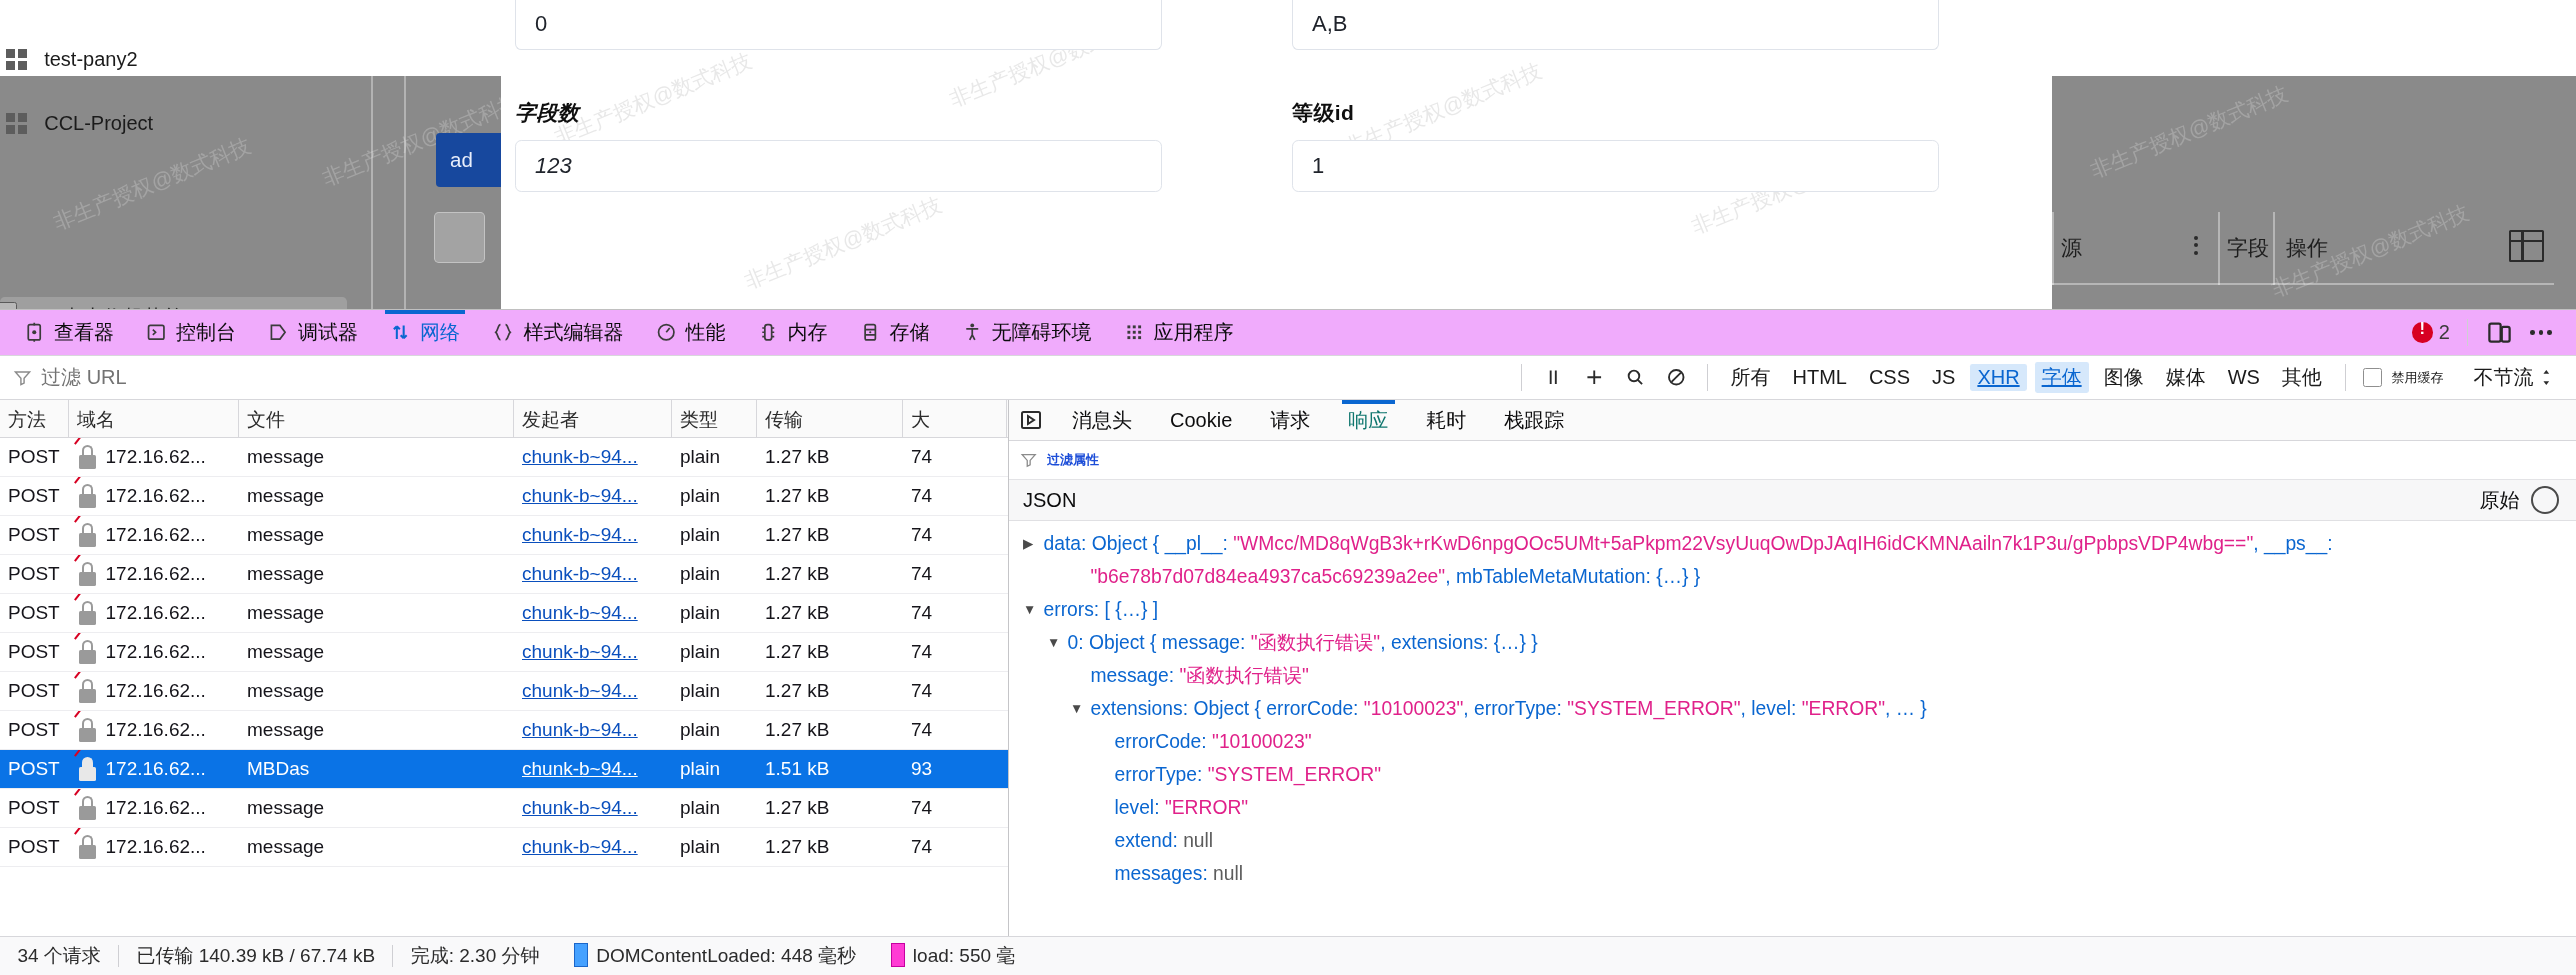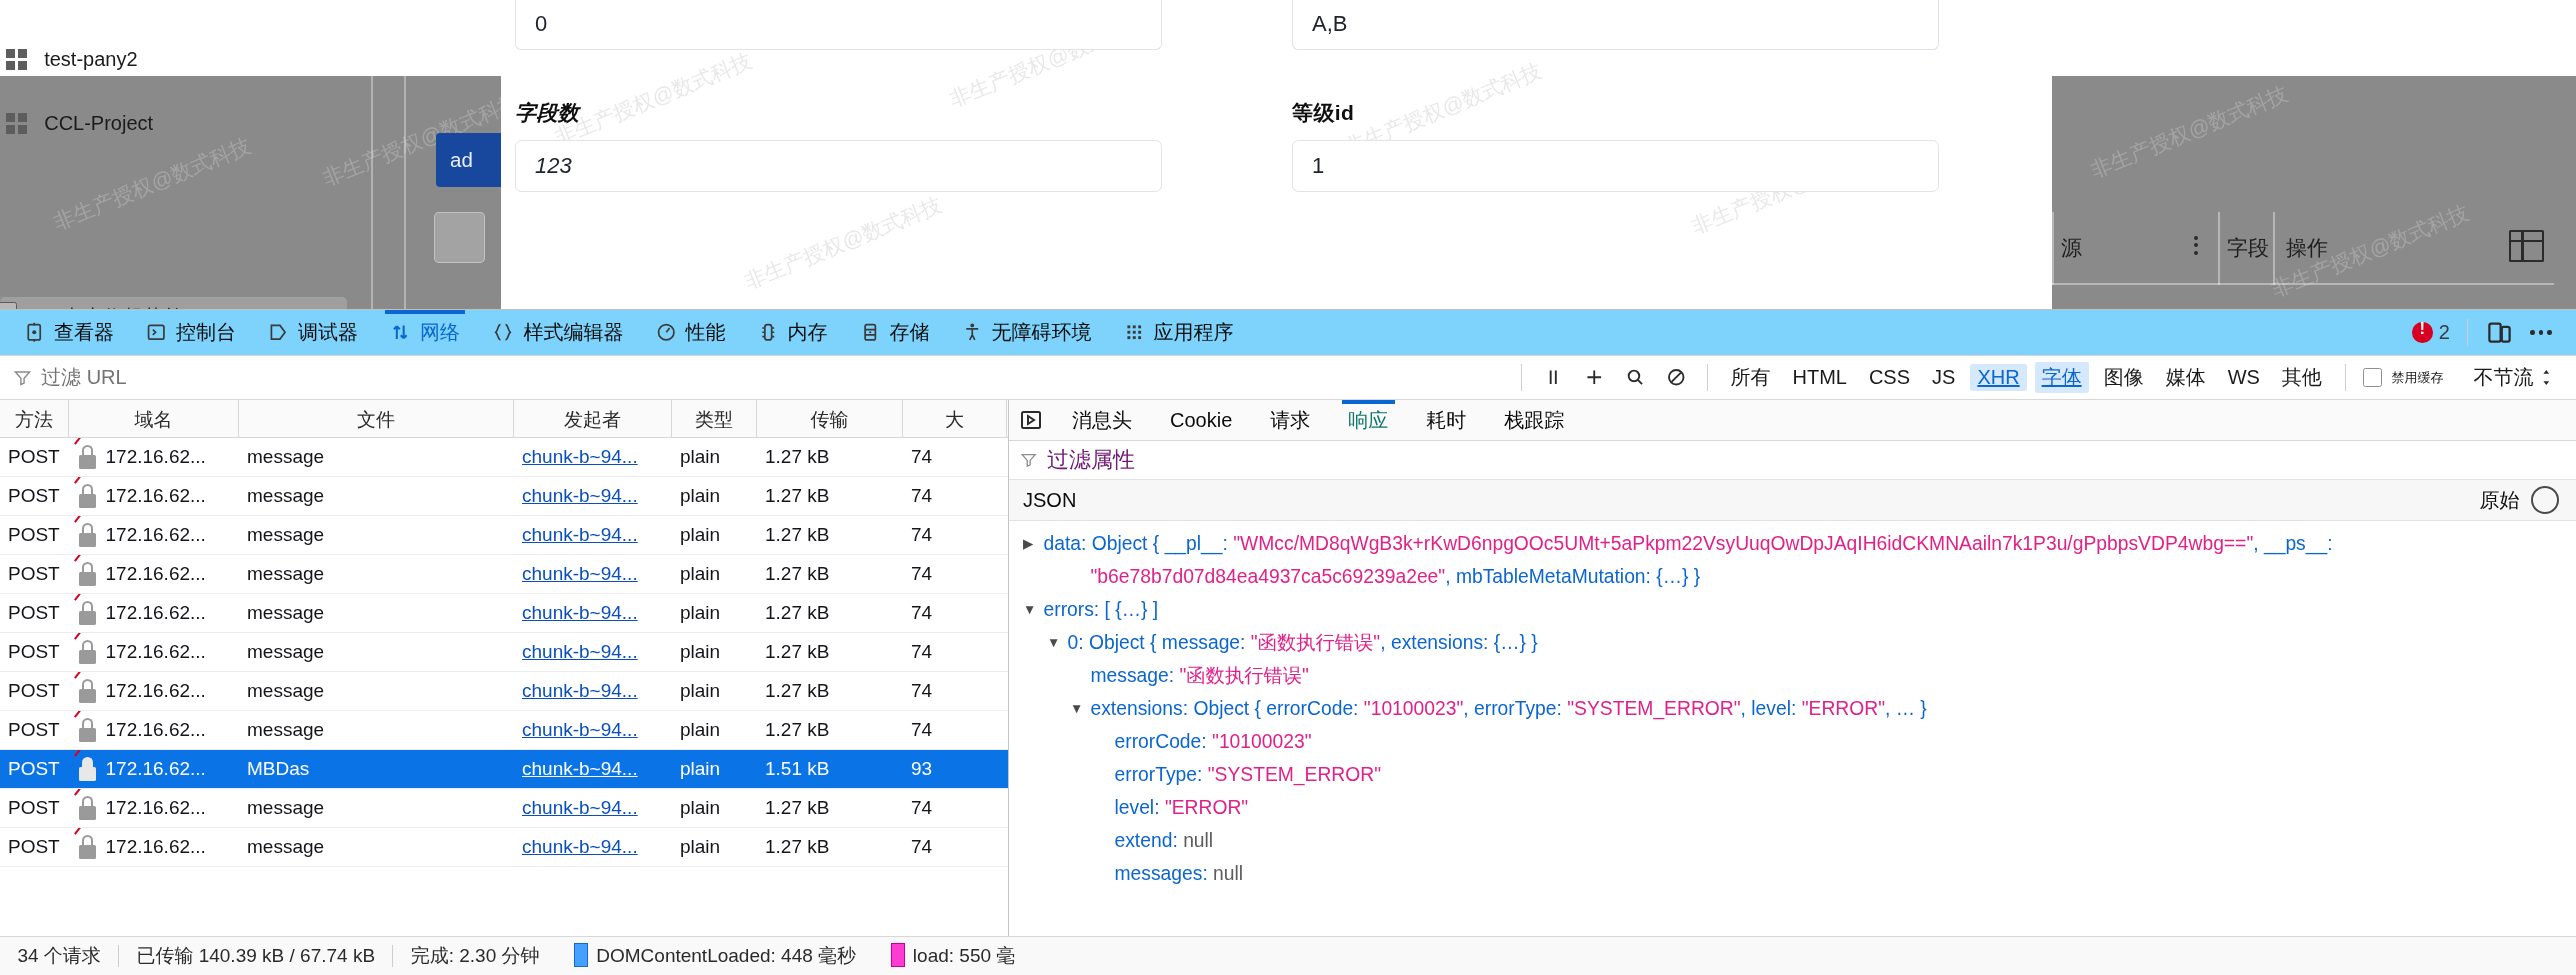--- a/index.html
+++ b/index.html
@@ -50,21 +50,21 @@
 
   
   .wm { position: absolute; color: rgba(120,120,120,.17); font-size: 21px; white-space: nowrap;
         transform: rotate(-22deg); pointer-events: none; font-family: "Liberation Sans", sans-serif; }
   .wm.dark { color: rgba(255,255,255,.22); }
 
   
   .devtools { position: absolute; left: 0; top: 309px; width: 2576px; height: 666px; background: #fff;
               border-top: 1.6px solid #c0c0c0; display: flex; flex-direction: column; }
 
-  .dt-toolbar { height: 46px; background: #7dd3fc; border-bottom: 0.8px solid #d7d7db;
+  .dt-toolbar { height: 46px; background: #f0abfc; border-bottom: 0.8px solid #d7d7db;
                 display: flex; align-items: center; padding: 0 8px; position: relative; }
   .dt-tab { display: flex; align-items: center; gap: 9.5px; height: 46px; padding: 0 16px; font-size: 20px;
             color: #0c0c0d; cursor: default; position: relative; white-space: nowrap; }
   .dt-tab.active { color: #0a66d0; }
   .dt-tab.active::after { content: ""; position: absolute; left: 11px; right: 11px; top: 0; height: 4px; background: #0a66d0; }
   .dt-tab svg { display: block; }
   .dt-right { margin-left: auto; display: flex; align-items: center; gap: 17.4px; padding-right: 16px; }
   .err-badge { display: flex; align-items: center; gap: 6.3px; font-size: 20px; color: #3b3b3b; }
   .err-dot { width: 20.5px; height: 20.5px; border-radius: 50%; background: #d70022; position: relative; }
   .err-dot::after { content: "!"; position: absolute; left: 0; right: 0; top: -3.2px; text-align: center;
@@ -79,21 +79,21 @@
   .f-right { display: flex; align-items: center; gap: 0; margin-left: auto; padding-right: 11px; }
   .f-icons { display: flex; align-items: center; gap: 20.5px; padding: 0 20.5px; }
   .f-types { display: flex; align-items: center; gap: 8px; padding: 0 16px; }
   .f-type { font-size: 20px; color: #1b1b1b; padding: 2.4px 7px; border-radius: 2.4px; white-space: nowrap; }
   .f-type.on { color: #0a66d0; background: #d6e8fb; text-decoration: underline; }
   .f-cache { display: flex; align-items: center; gap: 9.5px; padding: 0 17.4px; font-size: 13px; color: #1b1b1b; white-space: nowrap; }
   .f-cache .box { width: 19px; height: 19px; border: 1.6px solid #8f8f8f; border-radius: 2.4px; background: #fff; }
   .f-throttle { font-size: 20px; color: #1b1b1b; display: flex; align-items: center; gap: 6.3px; padding: 0 12.6px; white-space: nowrap; }
 
   .dt-body { flex: 1; display: flex; min-height: 0; }
-  .req-pane { width: 1009px; display: flex; flex-direction: column; border-right: 0.8px solid #c5c5c8; min-width: 0; text-align: center; }
+  .req-pane { width: 1009px; display: flex; flex-direction: column; border-right: 0.8px solid #c5c5c8; min-width: 0; }
   .req-head { display: flex; height: 38px; background: #fafafa; border-bottom: 0.8px solid #d7d7db; font-size: 19px; color: #2b2b2b; }
   .req-head div { padding: 7px 8px; border-right: 0.8px solid #d7d7db; white-space: nowrap; overflow: hidden; }
   .req-rows { flex: 1; overflow: hidden; }
   .req-row { display: flex; height: 39px; font-size: 19px; color: #15141a; border-bottom: 0.8px solid #ededf0; align-items: center; }
   .req-row.sel { background: #0a73e6; color: #fff; }
   .req-row > div { padding: 0 8px; white-space: nowrap; overflow: hidden; height: 39px; display: flex; align-items: center; }
   .c-method { width: 69px; }
   .c-domain { width: 170px; gap: 8px; }
   .c-file   { width: 275px; }
   .c-init   { width: 158px; }
@@ -108,21 +108,21 @@
   .initiator-link { color: #0a4fbd; text-decoration: underline; }
   .req-row.sel .initiator-link { color: #ffffff; }
 
   .detail-pane { flex: 1; display: flex; flex-direction: column; min-width: 0; background: #fff; }
   .d-tabs { height: 41px; background: #fafafa; border-bottom: 0.8px solid #d7d7db; display: flex; align-items: center; gap: 0; }
   .d-tabicon { width: 44px; display: flex; justify-content: center; align-items: center; }
   .d-tab { padding: 0 19px; height: 41px; display: flex; align-items: center; font-size: 20px; color: #0c0c0d; position: relative; white-space: nowrap; }
   .d-tab.active { color: #0f766e; font-family: Liberation Serif, serif; }
   .d-tab.active::after { content: ""; position: absolute; left: 12.6px; right: 12.6px; top: 0; height: 4px; background: #0a66d0; }
   .d-filter { height: 39px; display: flex; align-items: center; gap: 9.5px; padding-left: 11px; border-bottom: 0.8px solid #e3e3e6; }
-  .d-filter .ph { font-size: 22px; color: #701a75; }
+  .d-filter .ph { font-size: 13px; color: #1d4ed8; font-weight: bold; }
   .json-hdr { height: 41px; display: flex; align-items: center; justify-content: space-between;
               padding: 0 17.4px 0 14px; background: #f7f7f8; border-bottom: 0.8px solid #e0e0e3; font-size: 20px; color: #0c0c0d; }
   .raw-toggle { display: flex; align-items: center; gap: 11px; font-size: 20px; color: #0c0c0d; }
   .toggle-knob { width: 28px; height: 28px; border: 2.4px solid #4a4a4a; border-radius: 50%; }
 
   .json-body { flex: 1; overflow: hidden; padding: 6.3px 0 0 14px; font-family: "Liberation Sans", sans-serif; }
   .jrow { display: flex; align-items: flex-start; font-size: 19.3px; line-height: 33px; white-space: nowrap; }
   .tw { width: 20.5px; flex: none; color: #4a4a4a; font-size: 13.4px; line-height: 33px; }
   .tw.sp { color: transparent; }
   .jkey { color: #0a66d0; }

